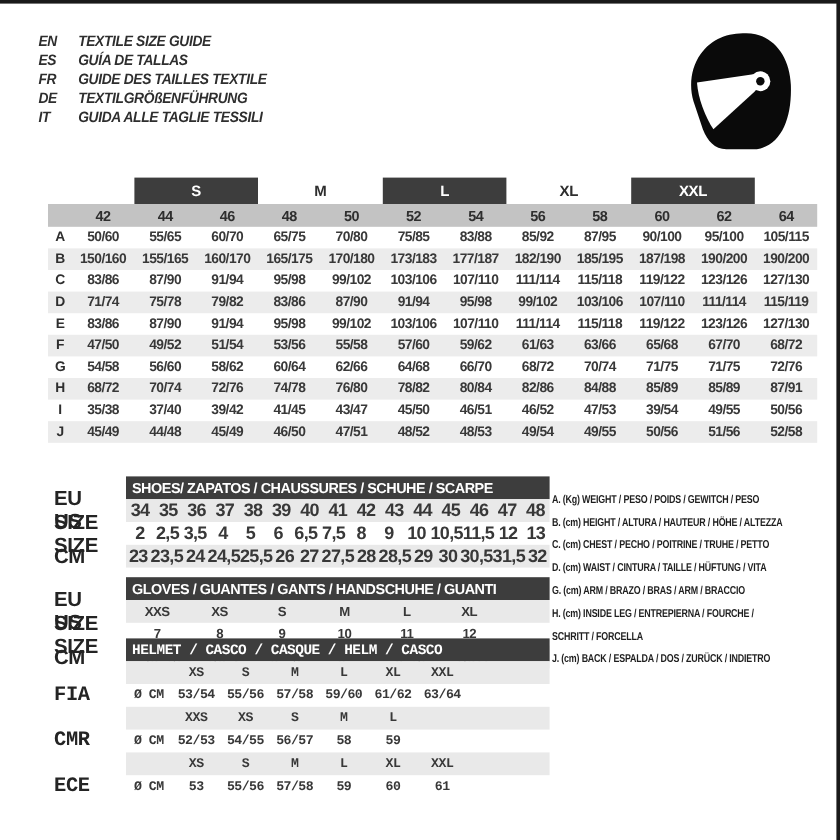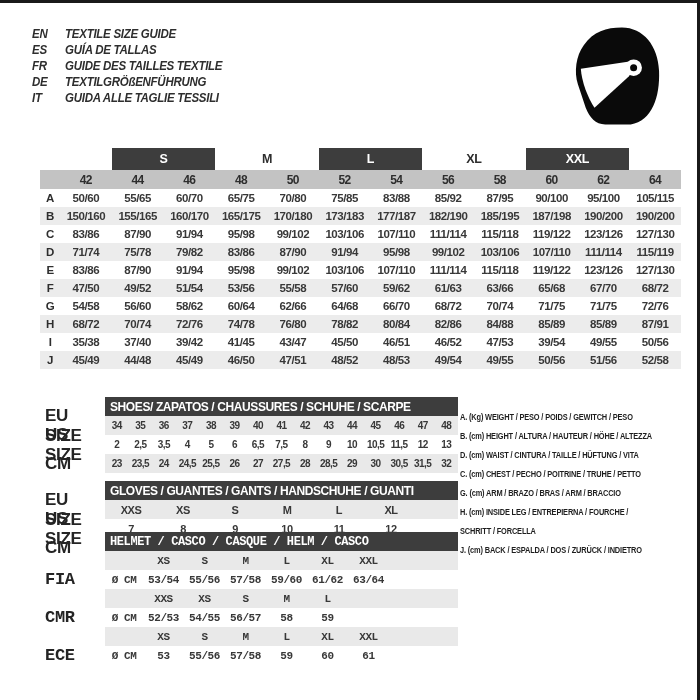--- a/index.html
+++ b/index.html
@@ -51,21 +51,21 @@
            font-weight: bold; font-size: 17px; letter-spacing: -0.3px; color: #242424; }
   .sec-bar { flex: 1; background: #3d3d3d; color: #fff; display: flex; align-items: center;
              padding-left: 5px; font-weight: bold; font-size: 12px;
              letter-spacing: -0.4px; white-space: nowrap; }
   .strip { flex: 1; display: grid; }
   .strip.gray { background: #e9e9e9; }
   .shoes-grid  { grid-template-columns: repeat(15, 1fr); }
   .gloves-grid { grid-template-columns: repeat(6, 52px) 1fr; }
   .helmet-grid { grid-template-columns: 38px repeat(6, 41px) 1fr; }
   .strip .cell { font-size: 11px; }
-  .shoes-grid .cell { font-size: 10px; letter-spacing: -0.55px; }
+  .shoes-grid .cell { font-size: 15px; letter-spacing: -0.55px; }
 
   
   .legend { position: absolute; left: 460px; top: 404px; width: 233px; }
   .legend-line { font-size: 9.5px; font-weight: bold; line-height: 19px; color: #1e1e1e;
                  white-space: nowrap; transform: scaleX(0.78); transform-origin: 0 0;
                  letter-spacing: -0.2px; }
 </style>
 </head>
 <body>
 
@@ -460,24 +460,24 @@
   </div>
 
 <div class="legend">
     <div class="legend-item">
       <div class="legend-line">A. (Kg) WEIGHT / PESO / POIDS / GEWITCH / PESO</div>
     </div>
     <div class="legend-item">
       <div class="legend-line">B. (cm) HEIGHT / ALTURA / HAUTEUR / HÖHE / ALTEZZA</div>
     </div>
     <div class="legend-item">
+      <div class="legend-line">C. (cm) CHEST / PECHO / POITRINE / TRUHE / PETTO</div>
+    </div>
+    <div class="legend-item">
       <div class="legend-line">D. (cm) WAIST / CINTURA / TAILLE / HÜFTUNG / VITA</div>
-    </div>
-    <div class="legend-item">
-      <div class="legend-line">C. (cm) CHEST / PECHO / POITRINE / TRUHE / PETTO</div>
     </div>
     <div class="legend-item">
       <div class="legend-line">G. (cm) ARM / BRAZO / BRAS / ARM / BRACCIO</div>
     </div>
     <div class="legend-item">
       <div class="legend-line">H. (cm) INSIDE LEG / ENTREPIERNA / FOURCHE /</div>
       <div class="legend-line">SCHRITT / FORCELLA</div>
     </div>
     <div class="legend-item">
       <div class="legend-line">J. (cm) BACK / ESPALDA / DOS / ZURÜCK / INDIETRO</div>

